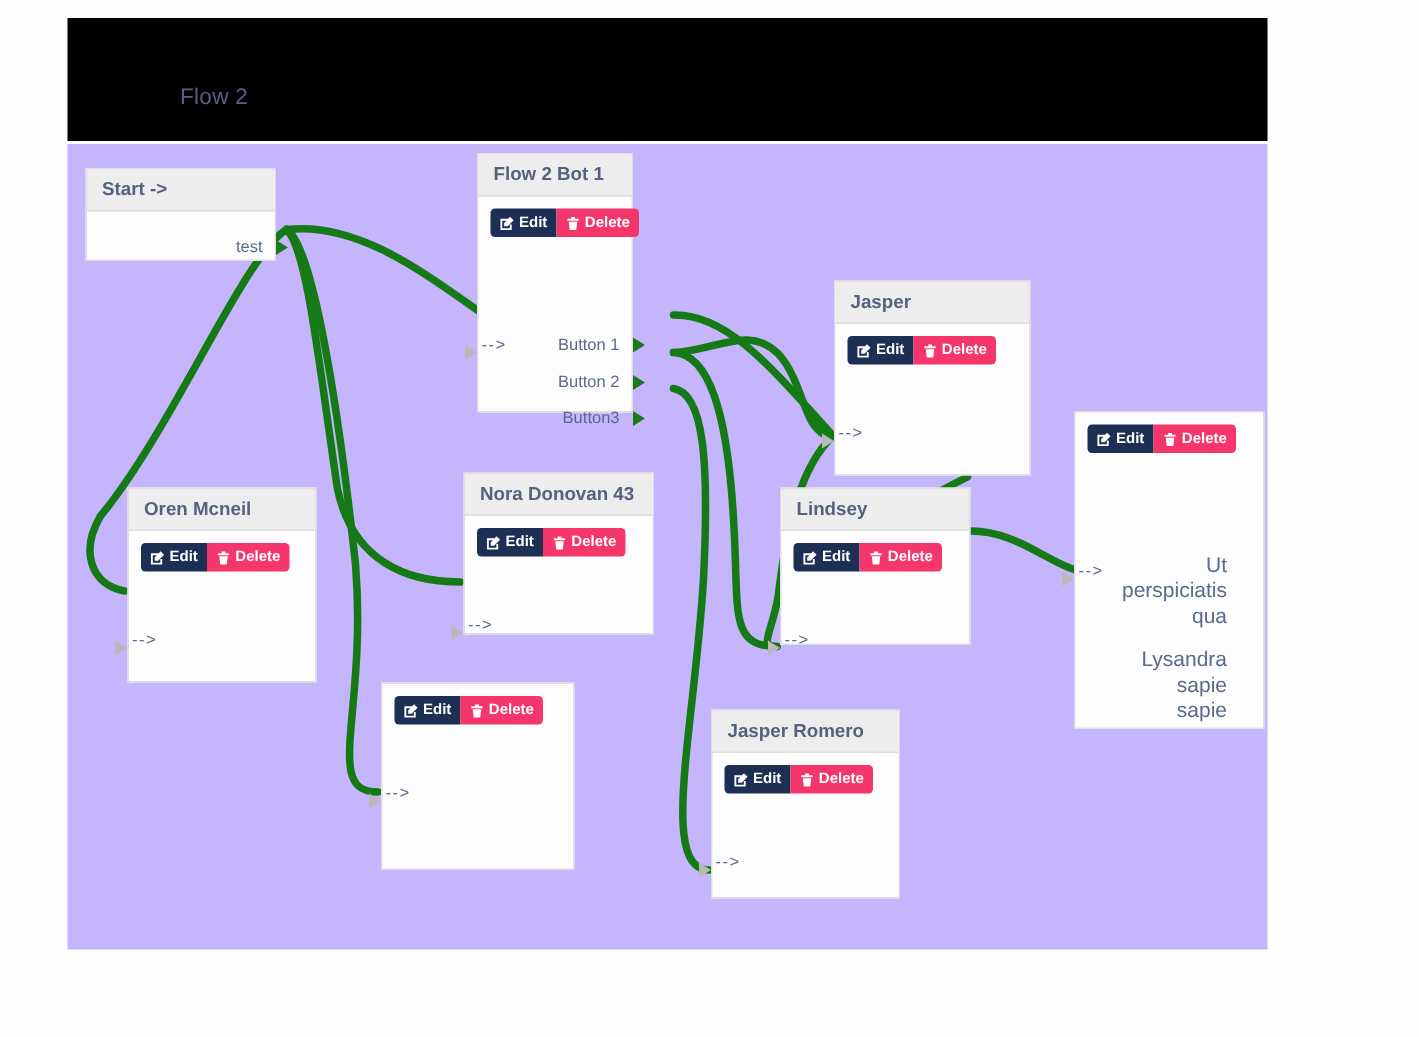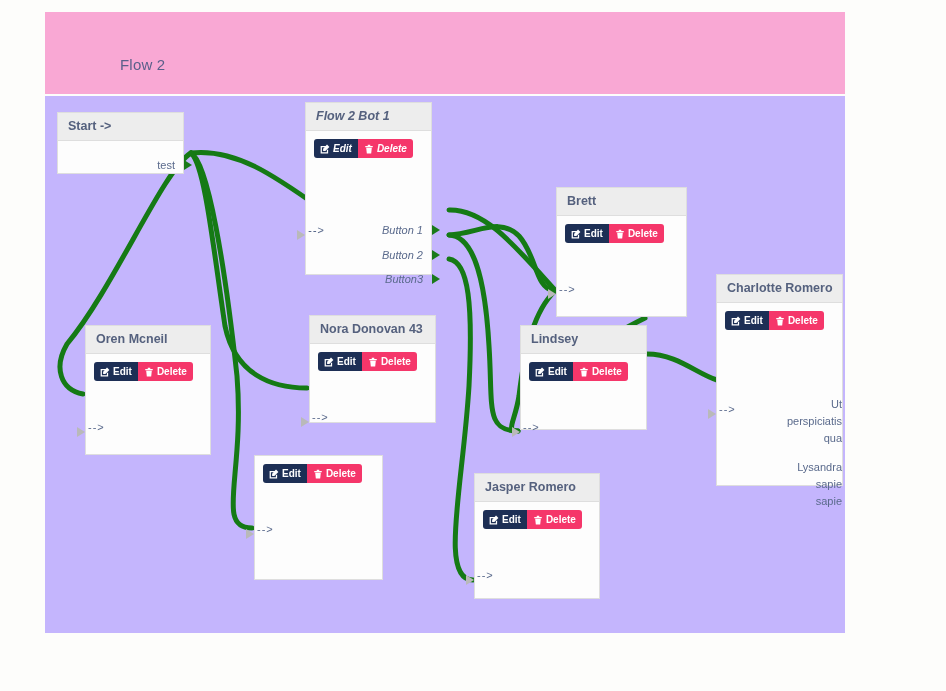--- a/index.html
+++ b/index.html
@@ -19,21 +19,21 @@
   
   #page {
     position: absolute;
     left: 0; top: 0;
     width: 946px; height: 691px;
   }
   #header-strip {
     position: absolute;
     left: 45px; top: 12px;
     width: 800px; height: 82px;
-    background: #f9a8d4;
+    background: #000000;
   }
   #page-title {
     position: absolute;
     left: 75px; top: 44px;
     font-size: 15px;
     color: #5a5f8a;
     letter-spacing: 0.2px;
   }
   #canvas {
     position: absolute;
@@ -110,23 +110,23 @@
   .port-out {
     position: absolute;
     right: 8px;
     font-size: 11px;
     color: #5a6a8c;
     text-align: right;
     white-space: nowrap;
   }
   .port-text-block {
     position: absolute;
-    right: 0;
+    right: 24px;
     text-align: right;
-    font-size: 11px;
+    font-size: 14px;
     color: #5a6a8c;
     line-height: 17px;
   }
   .port-dot-in {
     position: absolute;
     width: 0; height: 0;
     border-top: 5px solid transparent;
     border-bottom: 5px solid transparent;
     border-left: 8px solid #b9b9b9;
   }
@@ -175,21 +175,21 @@
     </svg>
 
     <div class="node" style="left:12px; top:16px; width:127px; height:62px;">
       <div class="node-header">Start -&gt;</div>
       <div class="node-body">
         <div class="port-out" style="top:18px;">test</div>
         <div class="port-dot-out" style="right:-9px; top:19px;"></div>
       </div>
     </div>
 
-    <div class="node" style="left:260px; top:6px; width:127px; height:173px;font-style:italic;">
+    <div class="node" style="left:273px; top:6px; width:104px; height:173px;">
       <div class="node-header">Flow 2 Bot 1</div>
       <div class="node-body">
         <div class="btn-row">
           <div class="btn btn-edit">
             <span>
               <svg width="10" height="10" viewBox="0 0 16 16">
                   <path fill="#ffffff" d="M1 3h9v2H3v8h8V9h2v6H1z"></path>
                   <path fill="#ffffff" d="M11.2.8 15 4.6 8.6 11H5V7.4z"></path>
                 </svg>
             </span>
@@ -212,21 +212,21 @@
 
         <div class="port-out" style="top:118px;">Button 2</div>
         <div class="port-dot-out" style="right:-9px; top:119px;"></div>
 
         <div class="port-out" style="top:142px;">Button3</div>
         <div class="port-dot-out" style="right:-9px; top:143px;"></div>
       </div>
     </div>
 
     <div class="node" style="left:511px; top:91px; width:131px; height:130px;">
-      <div class="node-header">Brett</div>
+      <div class="node-header">Jasper</div>
       <div class="node-body">
         <div class="btn-row">
           <div class="btn btn-edit">
             <span>
               <svg width="10" height="10" viewBox="0 0 16 16">
                   <path fill="#ffffff" d="M1 3h9v2H3v8h8V9h2v6H1z"></path>
                   <path fill="#ffffff" d="M11.2.8 15 4.6 8.6 11H5V7.4z"></path>
                 </svg>
             </span>
             <span>Edit</span>
@@ -239,21 +239,20 @@
             </span>
             <span>Delete</span>
           </div>
         </div>
         <div class="port-dot-in" style="left:-9px; top:73px;"></div>
         <div class="port-in" style="left:2px; top:67px;">--&gt;</div>
       </div>
     </div>
 
     <div class="node" style="left:671px; top:178px; width:127px; height:212px;">
-      <div class="node-header">Charlotte Romero</div>
       <div class="node-body">
         <div class="btn-row">
           <div class="btn btn-edit">
             <span>
               <svg width="10" height="10" viewBox="0 0 16 16">
                   <path fill="#ffffff" d="M1 3h9v2H3v8h8V9h2v6H1z"></path>
                   <path fill="#ffffff" d="M11.2.8 15 4.6 8.6 11H5V7.4z"></path>
                 </svg>
             </span>
             <span>Edit</span>

